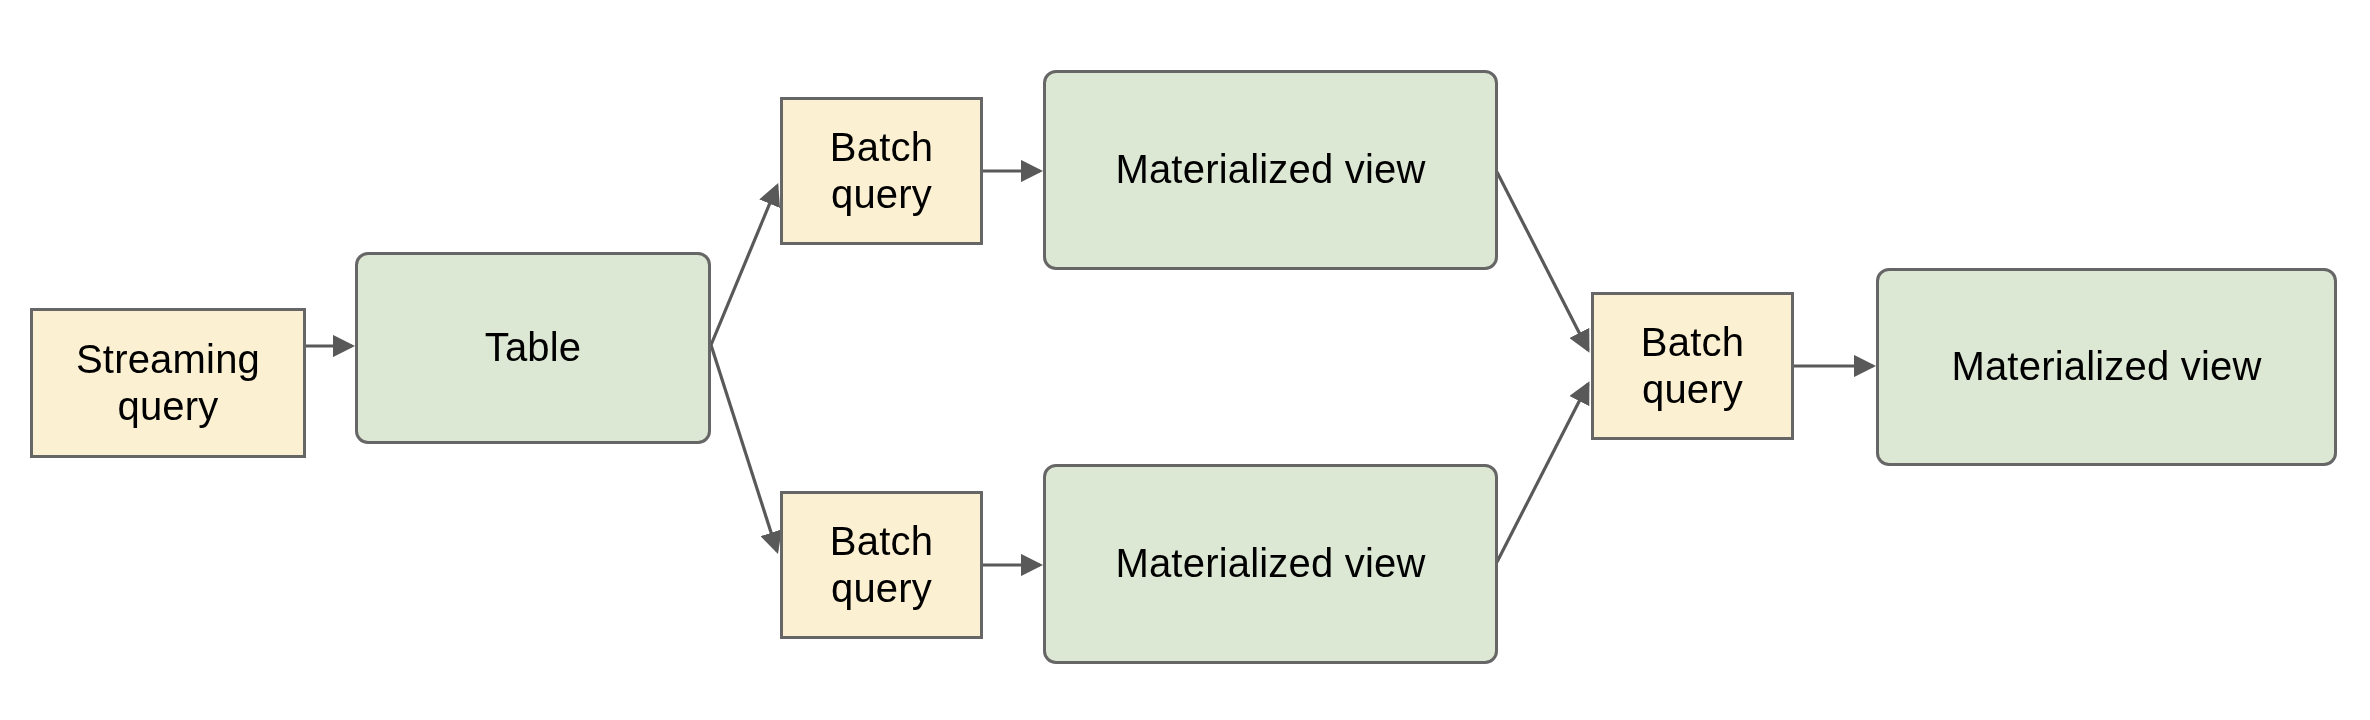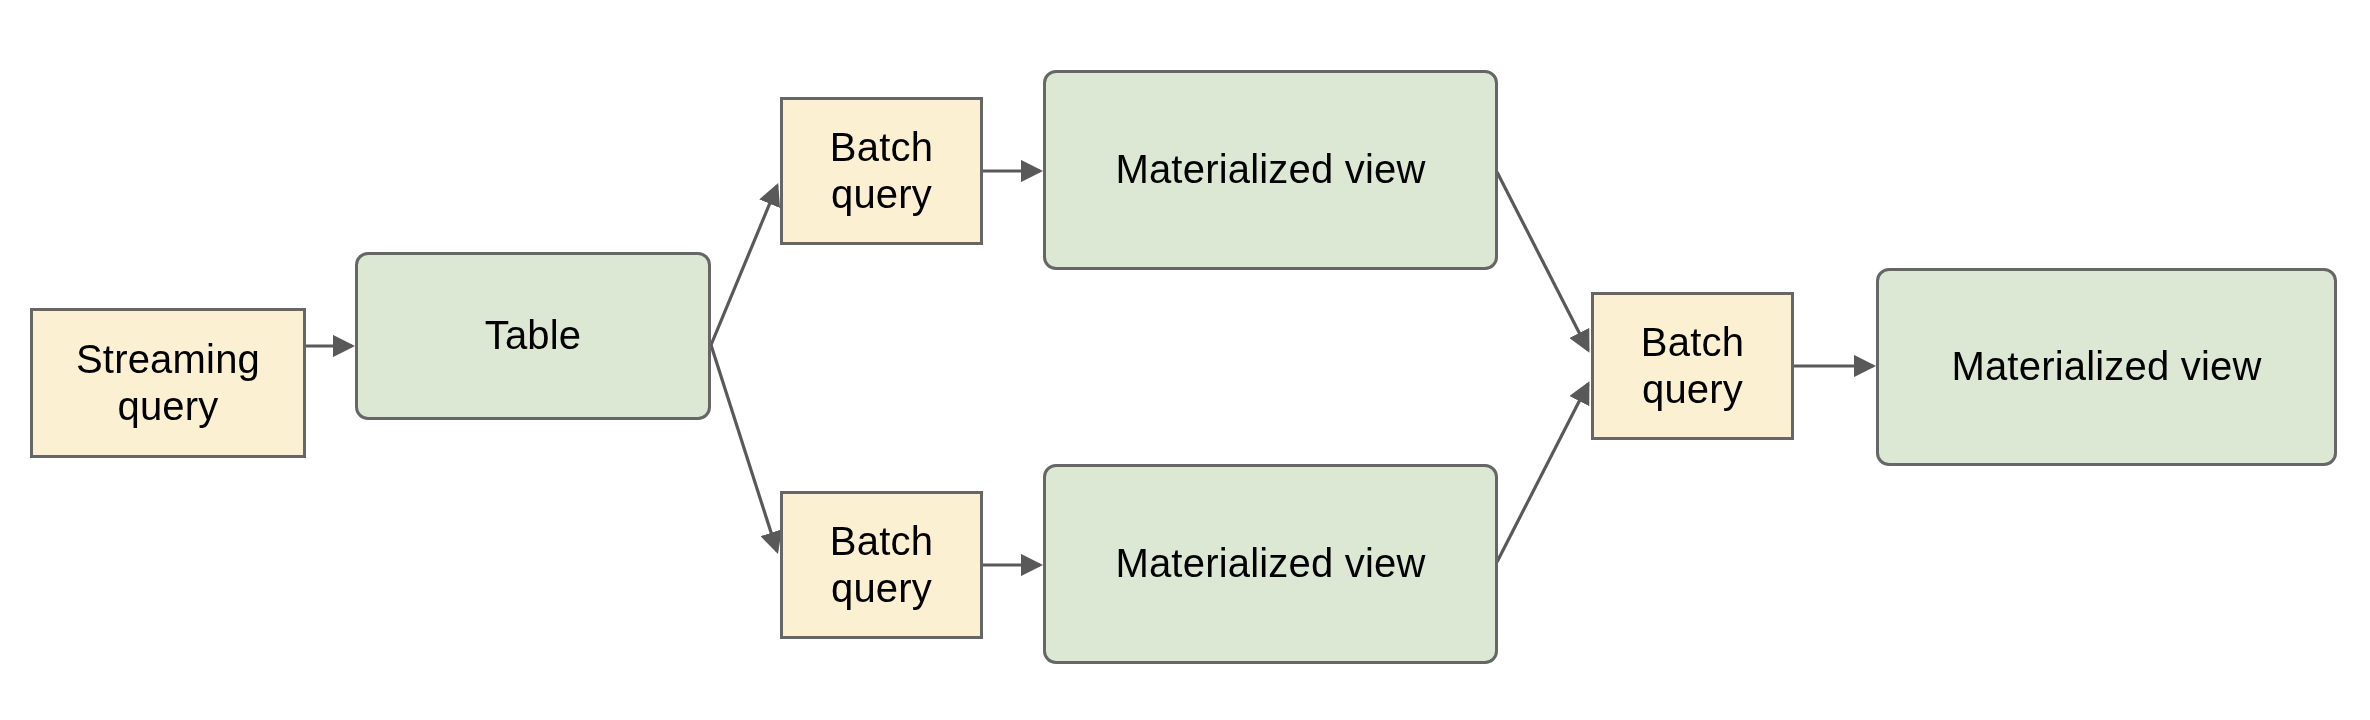--- a/index.html
+++ b/index.html
@@ -74,21 +74,21 @@
         <polyline points="983,565 1040,565" fill="none" stroke="#595959" stroke-width="3.2" stroke-linejoin="round" marker-end="url(#arrowhead)"></polyline>
         <polyline points="1497,172 1588,350" fill="none" stroke="#595959" stroke-width="3.2" stroke-linejoin="round" marker-end="url(#arrowhead)"></polyline>
         <polyline points="1497,562 1588,384" fill="none" stroke="#595959" stroke-width="3.2" stroke-linejoin="round" marker-end="url(#arrowhead)"></polyline>
         <polyline points="1794,366 1873,366" fill="none" stroke="#595959" stroke-width="3.2" stroke-linejoin="round" marker-end="url(#arrowhead)"></polyline>
       </g>
   </svg>
 
   <div id="node-layer">
       <div class="node query" style="left: 30px; top: 272px; width: 276px; height: 150px; border-color: rgb(102, 102, 102); color: rgb(0, 0, 0); background: rgb(251, 240, 210); border-radius: 0px; margin-top: 36px;"><span class="node-label">Streaming
 query</span></div>
-      <div class="node store" style="left: 355px; top: 252px; width: 356px; height: 168px; border-color: rgb(102, 102, 102); color: rgb(0, 0, 0); background: rgb(220, 232, 212);"><span class="node-label">Table</span></div>
+      <div class="node store" style="left: 355px; top: 252px; width: 356px; height: 192px; border-color: rgb(102, 102, 102); color: rgb(0, 0, 0); background: rgb(220, 232, 212);"><span class="node-label">Table</span></div>
       <div class="node query" style="left: 780px; top: 97px; width: 203px; height: 148px; border-color: rgb(102, 102, 102); color: rgb(0, 0, 0); background: rgb(251, 240, 210); border-radius: 0px;"><span class="node-label">Batch
 query</span></div>
       <div class="node store" style="left: 1043px; top: 70px; width: 455px; height: 200px; border-color: rgb(102, 102, 102); color: rgb(0, 0, 0); background: rgb(220, 232, 212);"><span class="node-label">Materialized view</span></div>
       <div class="node query" style="left: 780px; top: 491px; width: 203px; height: 148px; border-color: rgb(102, 102, 102); color: rgb(0, 0, 0); background: rgb(251, 240, 210); border-radius: 0px;"><span class="node-label">Batch
 query</span></div>
       <div class="node store" style="left: 1043px; top: 464px; width: 455px; height: 200px; border-color: rgb(102, 102, 102); color: rgb(0, 0, 0); background: rgb(220, 232, 212);"><span class="node-label">Materialized view</span></div>
       <div class="node query" style="left: 1591px; top: 292px; width: 203px; height: 148px; border-color: rgb(102, 102, 102); color: rgb(0, 0, 0); background: rgb(251, 240, 210); border-radius: 0px;"><span class="node-label">Batch
 query</span></div>
       <div class="node store" style="left: 1876px; top: 268px; width: 461px; height: 198px; border-color: rgb(102, 102, 102); color: rgb(0, 0, 0); background: rgb(220, 232, 212);"><span class="node-label">Materialized view</span></div>
     </div>

